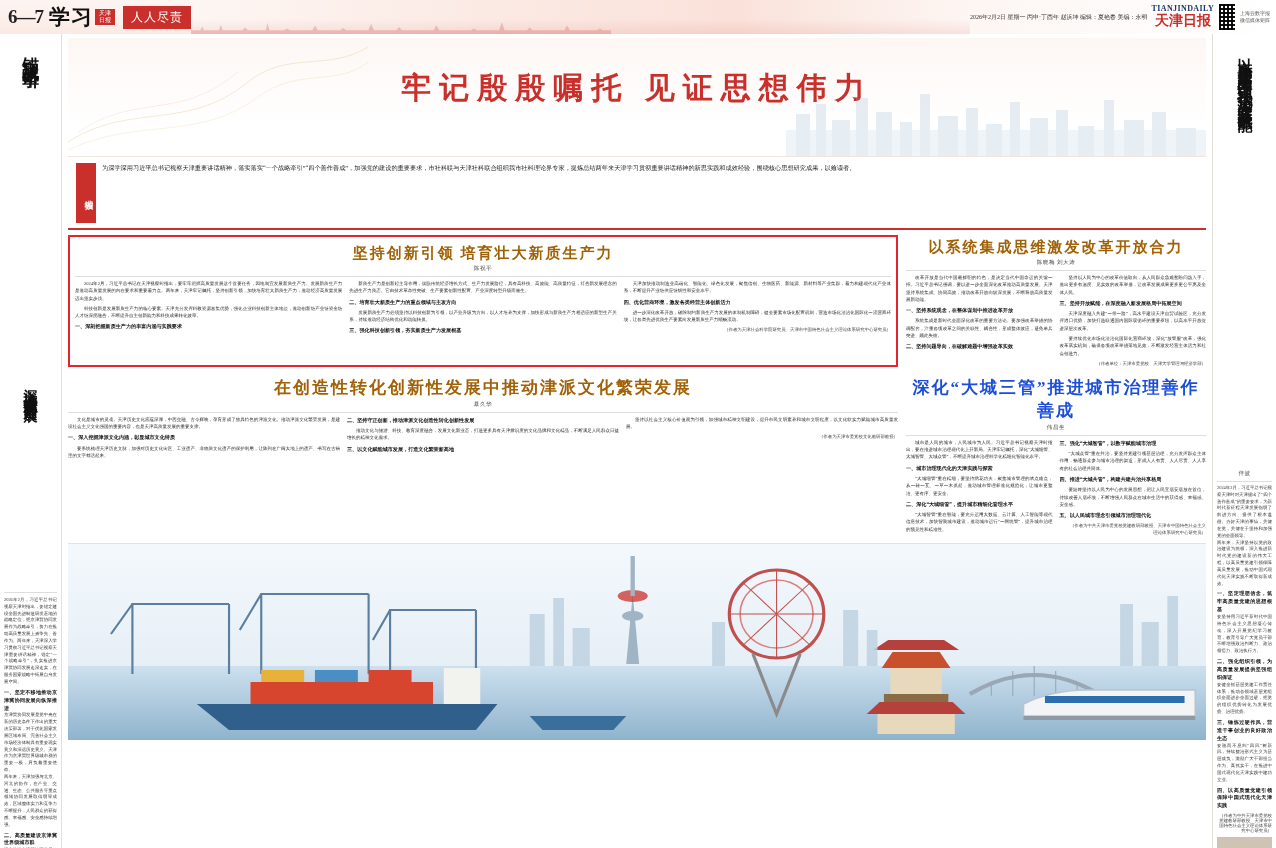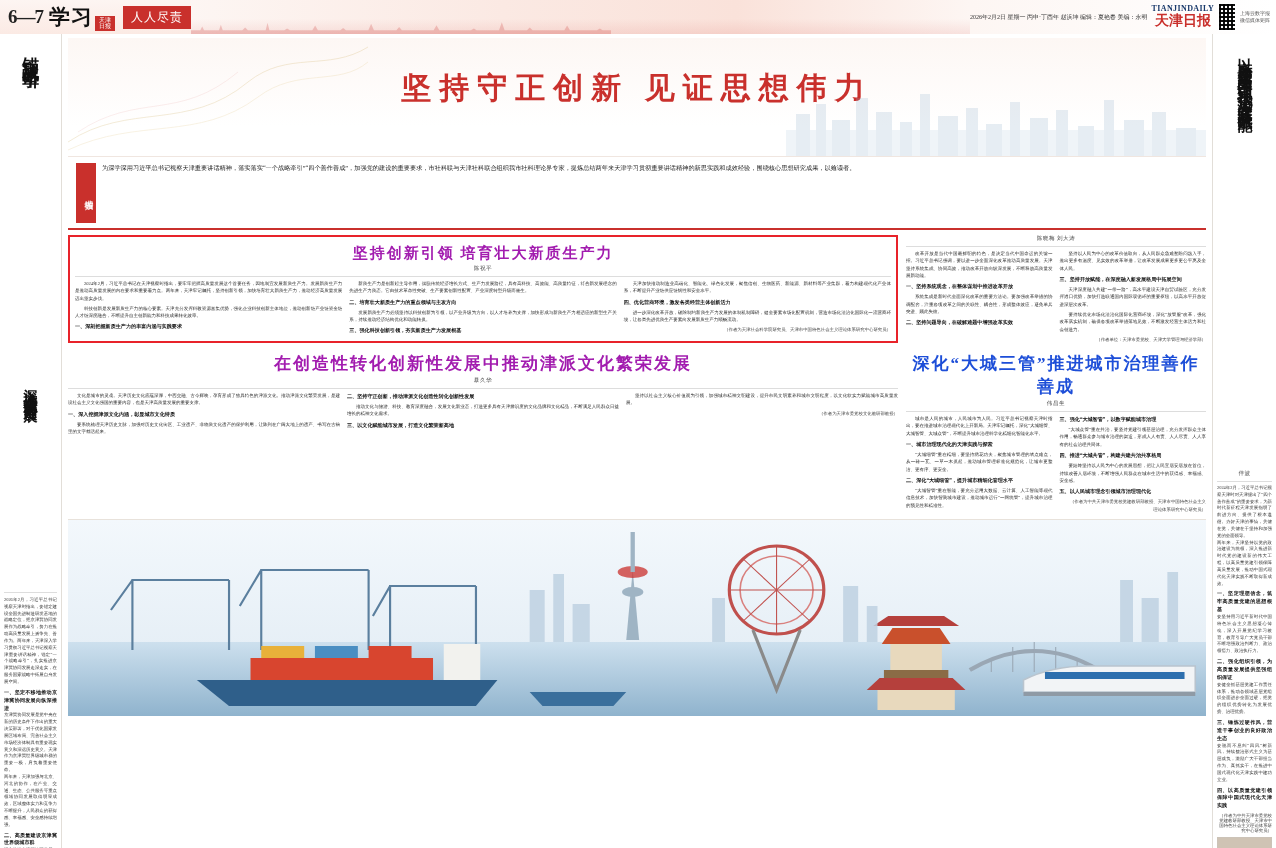--- a/index.html
+++ b/index.html
@@ -272,21 +272,21 @@
     box-sizing: border-box;
   }
   .art.boxed {
     border: 2.5px solid #e8232a;
     padding: 4px 5px 5px 5px;
   }
   .art-title {
     text-align: center;
     font-size: 15px;
     font-weight: bold;
-    color: #a21caf;
+    color: #a16207;
     letter-spacing: 2px;
     padding: 3px 0 2px;
     font-family: "Liberation Serif", serif;
   }
   .art-title.red {
     color: #1d4ed8;
   }
   .art-title.big {
     font-size: 17px;
   }
@@ -356,21 +356,21 @@
   }
   .hr-thin { height:1px; background:#ddd; margin:4px 0; }
 </style>
 </head>
 <body>
 
 <div class="page">
 
   <div class="masthead">
     <div class="page-num">6—7</div>
-    <div style="display:flex;align-items:flex-end;">
+    <div style="display:flex;align-items:center;">
       <span class="xuexi-logo">学习</span>
       <span class="logo-badge">天津日报</span>
     </div>
     <div class="section-tag">人人尽责</div>
 
     <div class="banner-art">
       <svg class="skyline" viewBox="0 0 900 30" preserveAspectRatio="none">
         <path d="M0,30 L0,22 L20,22 L24,14 L28,22 L60,22 L64,10 L68,22 L110,22 L116,16 L122,22 L160,22 L164,6 L168,22 L200,22 L206,18 L212,22 L260,22 L266,12 L272,22 L320,22 L326,17 L332,22 L380,22 L386,8 L392,22 L440,22 L446,15 L452,22 L520,22 L526,11 L532,22 L600,22 L606,18 L612,22 L660,22 L666,5 L672,22 L720,22 L726,16 L732,22 L800,22 L806,12 L812,22 L870,22 L876,18 L882,22 L900,22 L900,30 Z" fill="#c9302c" opacity="0.5"></path>
       </svg>
     </div>
@@ -405,21 +405,21 @@
     </div>
 
     <div class="col-center">
 
       <div class="hero">
         <svg class="hero-flourish" viewBox="0 0 300 110" preserveAspectRatio="none">
           <path d="M0,100 C60,60 120,90 180,40 C220,8 260,30 300,5" stroke="#c8a24a" stroke-width="1" fill="none" opacity=".7"></path>
           <path d="M0,108 C70,75 130,100 190,55 C230,25 270,45 300,20" stroke="#d8b868" stroke-width="1" fill="none" opacity=".6"></path>
           <path d="M10,90 C70,50 110,80 170,30" stroke="#c9302c" stroke-width=".8" fill="none" opacity=".35"></path>
         </svg>
-        <div class="hero-title">坚持守正创新  见证思想伟力</div>
+        <div class="hero-title">牢记殷殷嘱托  见证思想伟力</div>
         <svg class="hero-city" viewBox="0 0 420 72" preserveAspectRatio="none">
           <rect x="0" y="46" width="420" height="26" fill="#b9cfe2"></rect>
           <g fill="#8fb0cb">
             <rect x="10" y="30" width="14" height="42"></rect>
             <rect x="30" y="20" width="10" height="52"></rect>
             <rect x="46" y="36" width="18" height="36"></rect>
             <rect x="70" y="14" width="12" height="58"></rect>
             <rect x="90" y="28" width="16" height="44"></rect>
             <rect x="114" y="38" width="12" height="34"></rect>
             <rect x="134" y="10" width="10" height="62"></rect>
@@ -457,20 +457,21 @@
             <p>发展新质生产力必须坚持以科技创新为引领，以产业升级为方向，以人才培养为支撑，加快形成与新质生产力相适应的新型生产关系，持续推动经济结构优化和动能转换。</p>
             <p class="sub-h">三、强化科技创新引领，夯实新质生产力发展根基</p>
             <p>天津加快推动制造业高端化、智能化、绿色化发展，聚焦信创、生物医药、新能源、新材料等产业集群，着力构建现代化产业体系，不断提升产业链供应链韧性和安全水平。</p>
             <p class="sub-h">四、优化营商环境，激发各类经营主体创新活力</p>
             <p>进一步深化改革开放，破除制约新质生产力发展的体制机制障碍，健全要素市场化配置机制，营造市场化法治化国际化一流营商环境，让各类先进优质生产要素向发展新质生产力顺畅流动。</p>
             <p class="sig">（作者为天津社会科学院研究员、天津市中国特色社会主义理论体系研究中心研究员）</p>
           </div>
         </div>
 
         <div class="art" style="flex:0 0 300px;">
+          <div class="art-title">以系统集成思维激发改革开放合力</div>
           <div class="byline">陈晓梅  刘大涛</div>
           <div class="cols2 body-text">
             <p>改革开放是当代中国最鲜明的特色，是决定当代中国命运的关键一招。习近平总书记强调，要以进一步全面深化改革推动高质量发展。天津坚持系统集成、协同高效，推动改革开放向纵深发展，不断释放高质量发展新动能。</p>
             <p class="sub-h">一、坚持系统观念，在整体谋划中推进改革开放</p>
             <p>系统集成是新时代全面深化改革的重要方法论。要加强改革举措的协调配套，注重各项改革之间的关联性、耦合性，形成整体效应，避免单兵突进、顾此失彼。</p>
             <p class="sub-h">二、坚持问题导向，在破解难题中增强改革实效</p>
             <p>坚持以人民为中心的改革价值取向，从人民群众急难愁盼问题入手，推出更多有温度、见实效的改革举措，让改革发展成果更多更公平惠及全体人民。</p>
             <p class="sub-h">三、坚持开放赋能，在深度融入新发展格局中拓展空间</p>
             <p>天津深度融入共建“一带一路”，高水平建设天津自贸试验区，充分发挥港口优势，加快打造联通国内国际双循环的重要枢纽，以高水平开放促进深层次改革。</p>
             <p>要持续优化市场化法治化国际化营商环境，深化“放管服”改革，强化改革落实机制，确保各项改革举措落地见效，不断激发经营主体活力和社会创造力。</p>

